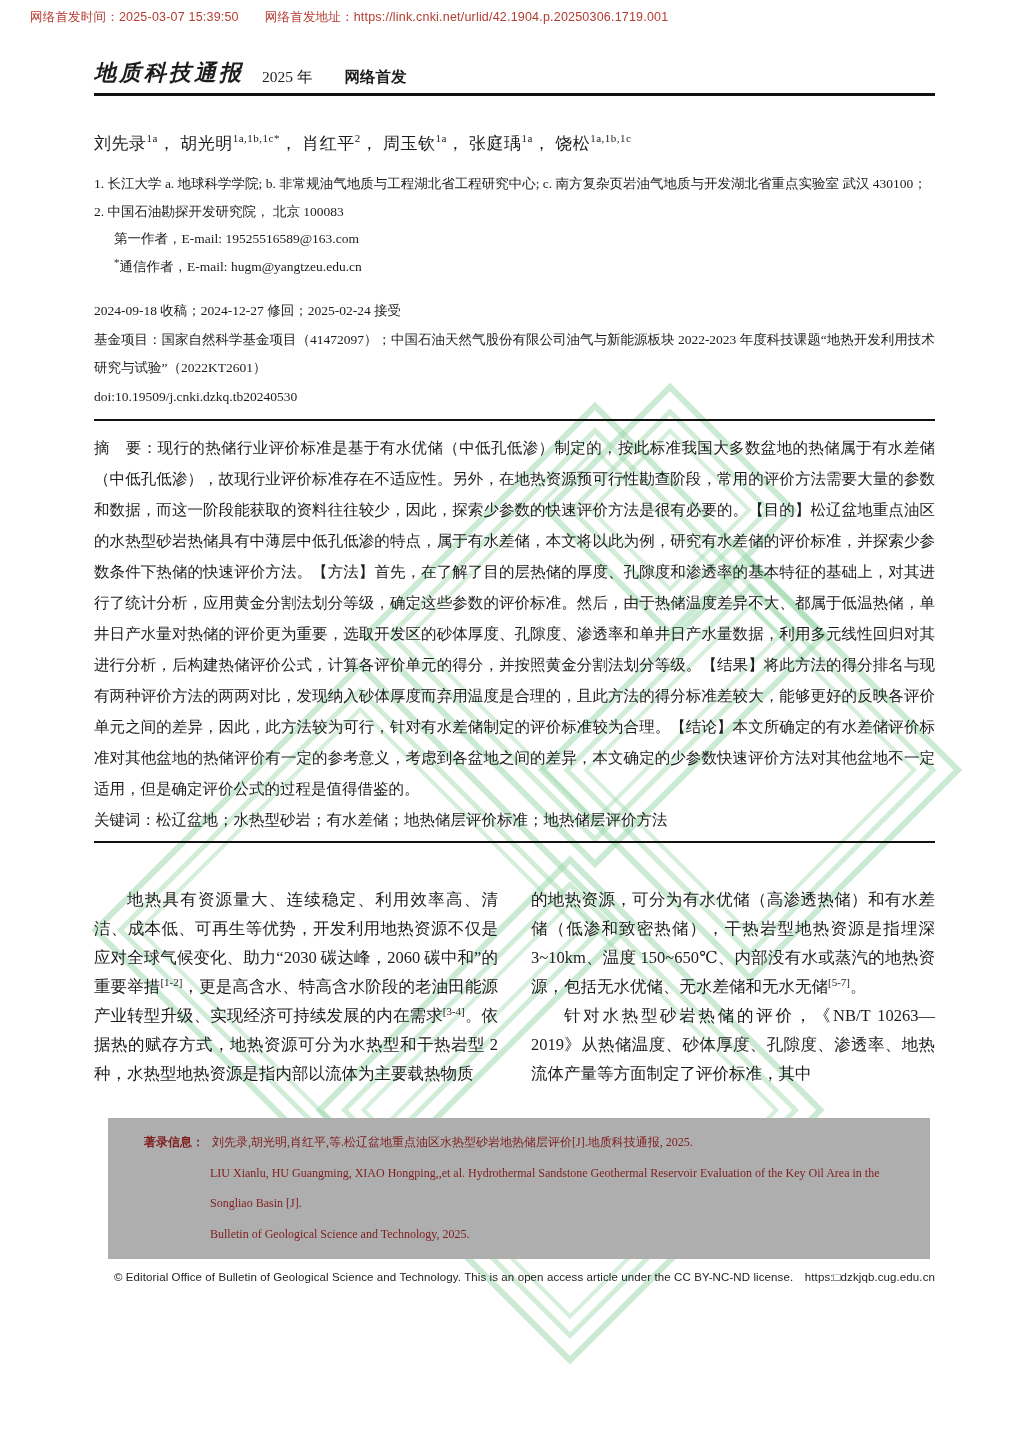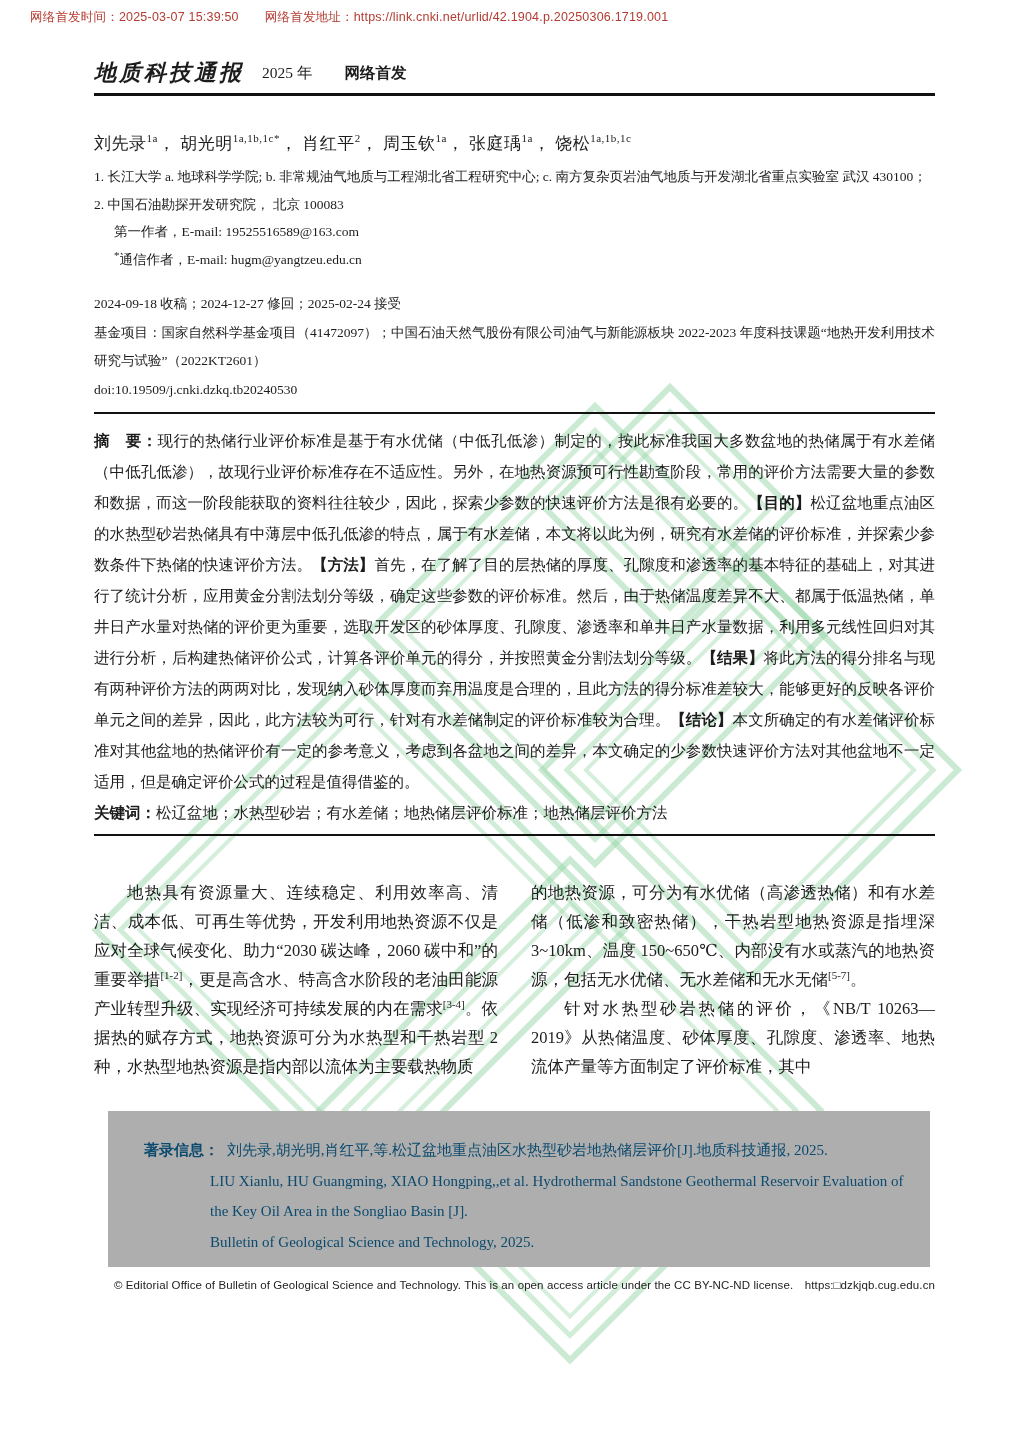--- a/index.html
+++ b/index.html
@@ -17,55 +17,55 @@
   .wm::after  { content:""; position:absolute; inset:26px; border:4px solid rgba(152,214,168,.4); }
 
   
   .net-first { position:absolute; top:9px; left:30px; font-size:12.5px; color:#b43c32;
     font-family:"Liberation Sans","DejaVu Sans",sans-serif; letter-spacing:.2px; }
   .net-first .gap { display:inline-block; width:26px; }
 
   .content { position:absolute; left:94px; top:0; width:841px; }
 
   
-  .jrow { margin-top:58px; display:flex; align-items:center; }
+  .jrow { margin-top:58px; display:flex; align-items:flex-end; }
   .jname { font-size:22px; font-weight:bold; font-style:italic; letter-spacing:3px; }
   .jyear { font-size:15.5px; margin-left:18px; }
   .jstatus { font-size:15.5px; font-weight:bold; margin-left:32px;
     font-family:"Liberation Sans","DejaVu Sans",sans-serif; }
   .rule-thick { border-bottom:3px solid #111; margin-top:5px; }
 
   
   .title { margin-top:27px; font-size:34px; font-weight:bold; letter-spacing:1.5px; }
   .authors { margin-top:36px; font-size:17px; letter-spacing:.5px; }
   sup { font-size:11px; vertical-align:super; line-height:0;text-align:right; }
 
   
-  .affil { margin-top:8px; font-size:13.5px; line-height:27.5px; }
+  .affil { margin-top:15px; font-size:13.5px; line-height:27.5px; }
   .affil .ind { text-indent:20px; }
 
   
   .meta { margin-top:17px; font-size:13.5px; line-height:28.5px; }
   .rule-mid { border-bottom:2px solid #111; margin-top:8px; }
 
   
   .abs { margin-top:11px; font-size:15.5px; line-height:31px; text-align:justify; }
-  .b { font-weight:bold; font-family:"Liberation Sans","DejaVu Sans",sans-serif; }
+  .b { font-weight:normal; font-family:"Liberation Sans","DejaVu Sans",sans-serif; }
   .kw { font-size:15.5px; line-height:31px; }
   .rule-thin { border-bottom:2px solid #111; margin-top:6px; }
 
   
   .cols { margin-top:42px; display:flex; gap:33px; }
   .col { flex:1; font-size:16.5px; line-height:29px; text-align:justify; }
   .col p.indent { text-indent:2em; }
   .ref { font-size:11px; vertical-align:super; line-height:0; }
 
   
   .citebox { margin:30px 0 0 14px; width:822px; background:#aeaeae;
-    padding:24px 18px 10px 36px; font-size:15px; line-height:30.5px; color:#0c4a6e; }
+    padding:9px 18px 10px 36px; font-size:12px; line-height:30.5px; color:#7f1d1d; }
   .citebox .en { margin-left:66px; font-family:"Liberation Serif","DejaVu Serif",serif; }
   .citebox .lbl { font-weight:bold; font-family:"Liberation Sans","DejaVu Sans",sans-serif; margin-right:8px; }
 
   
   .footer { margin-top:11px; text-align:right; font-size:11.5px; letter-spacing:.1px;
     font-family:"Liberation Sans","DejaVu Sans",sans-serif; color:#222; }
 </style>
 </head>
 <body>
 

